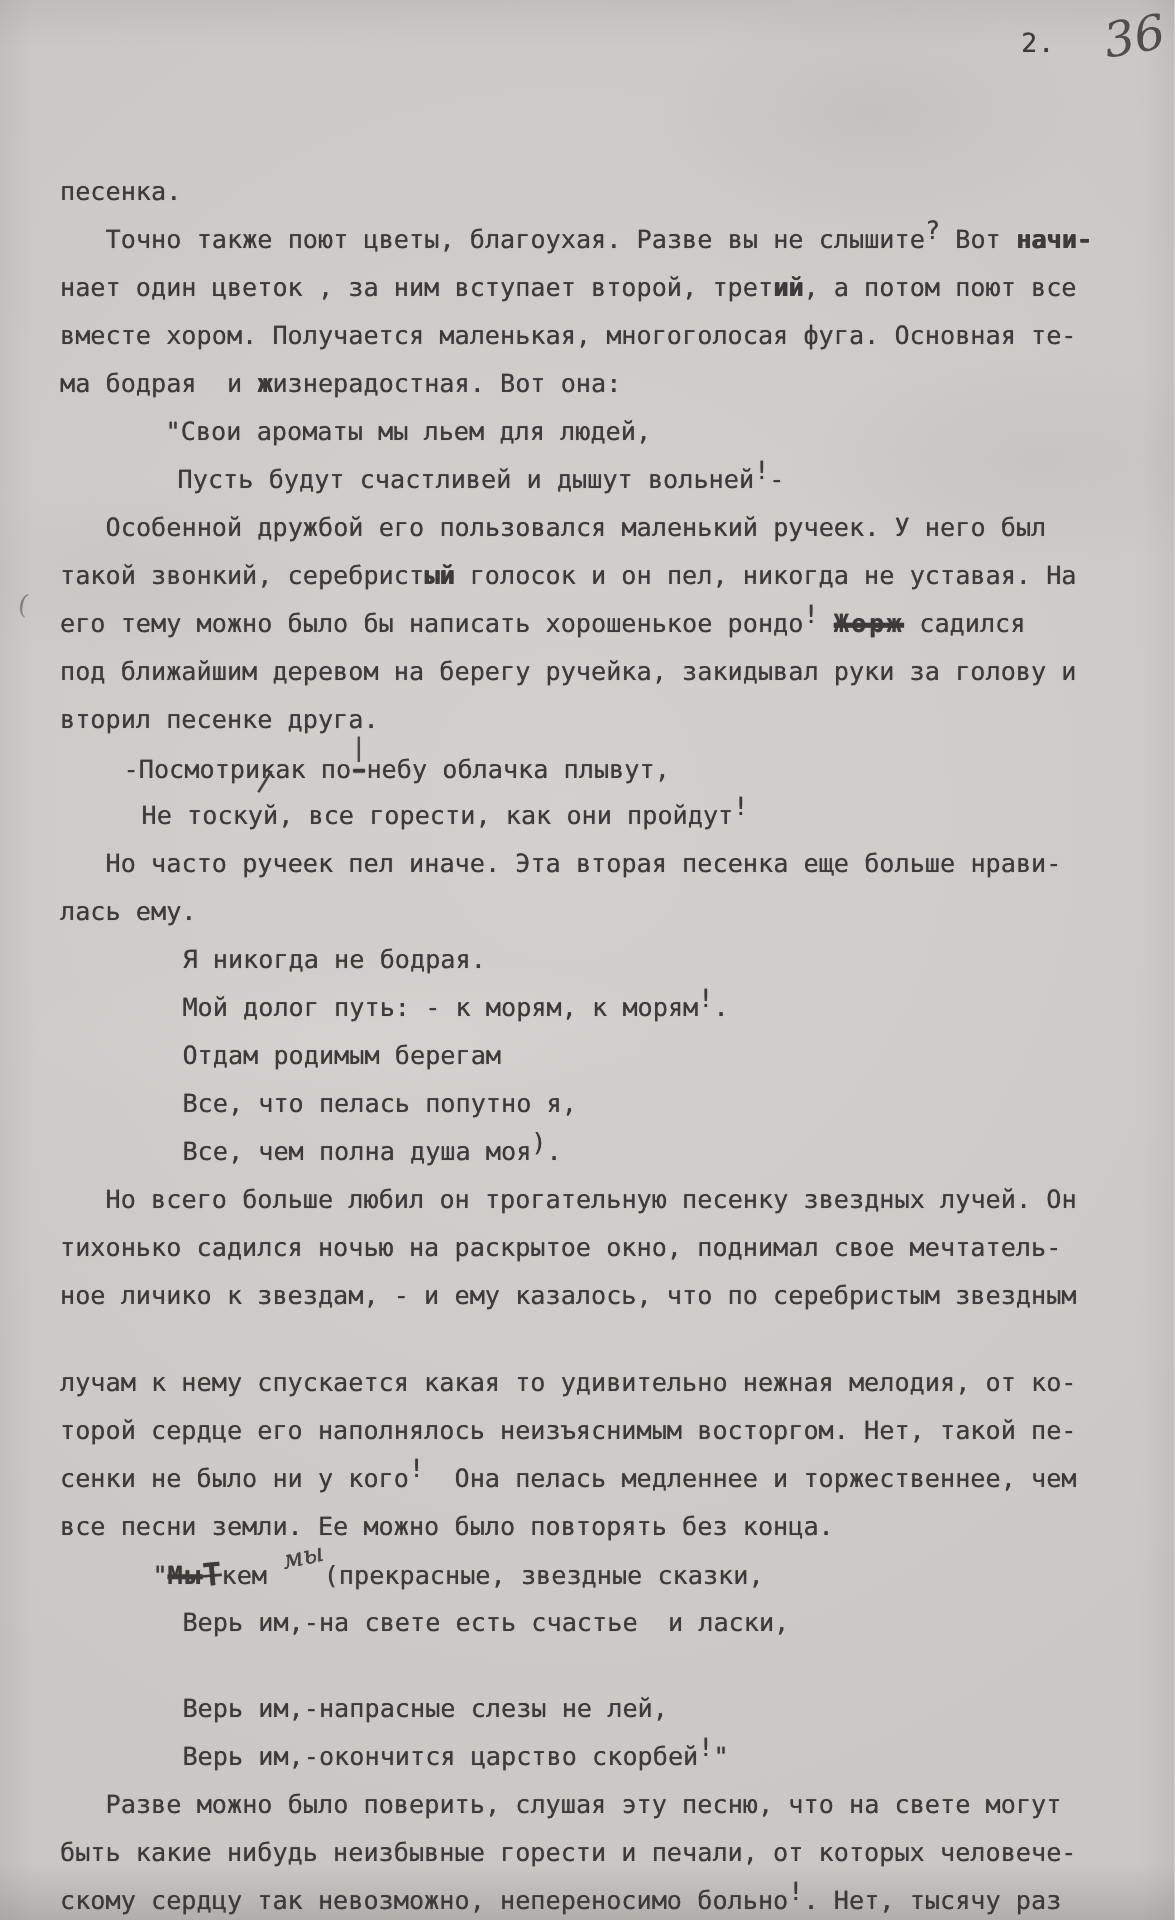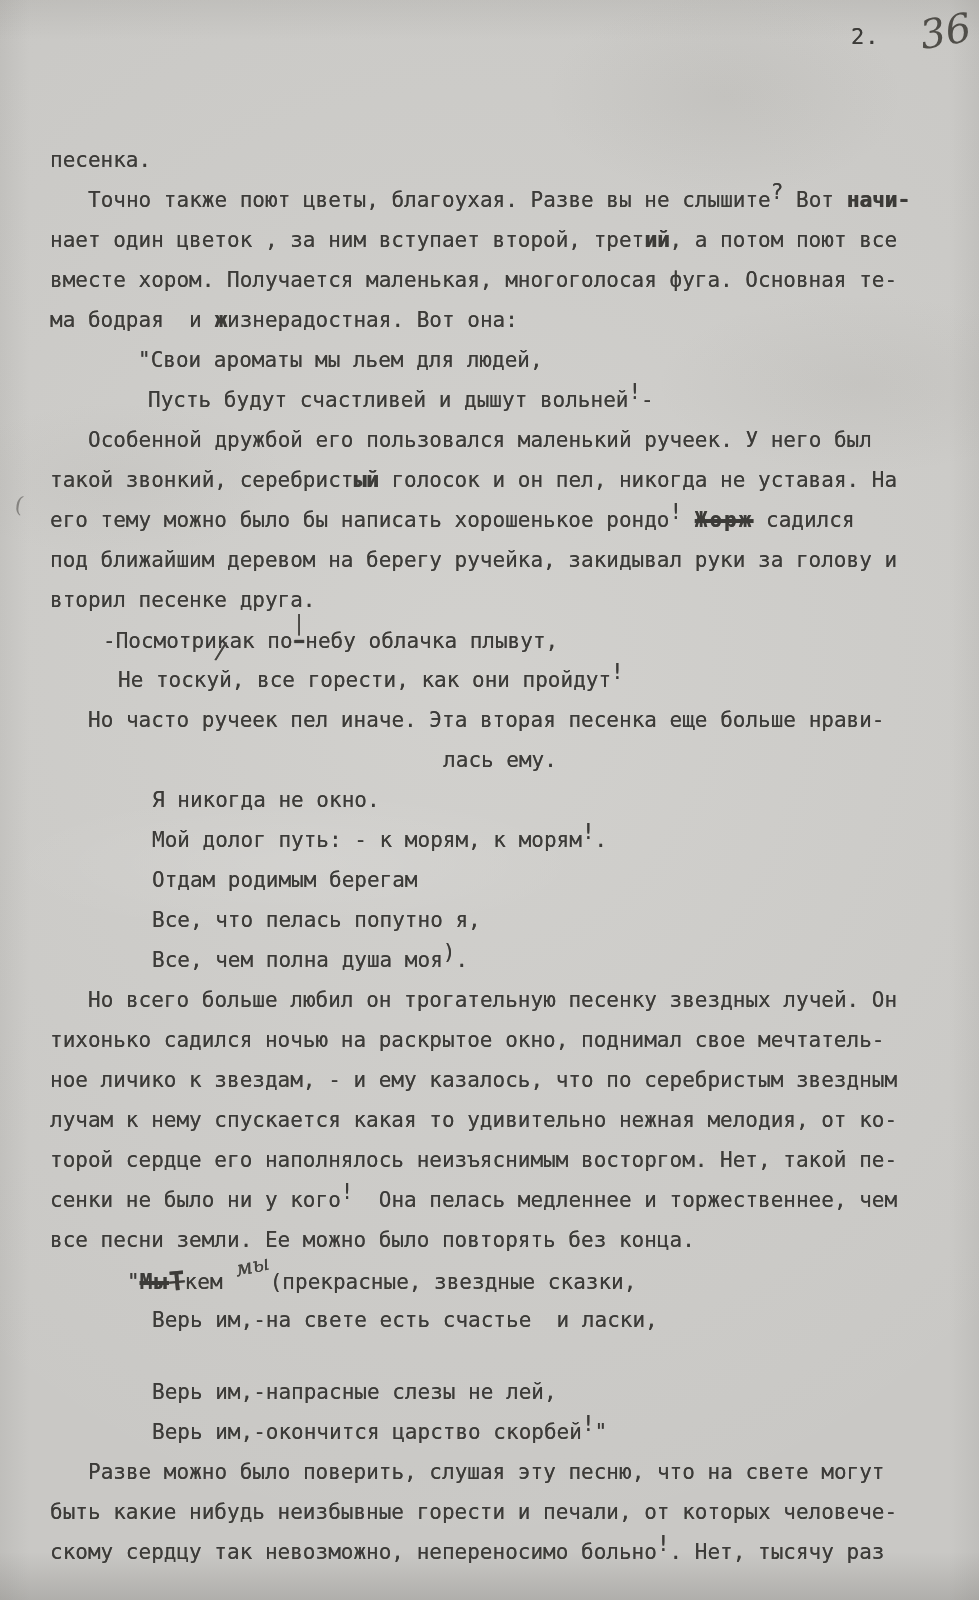--- a/index.html
+++ b/index.html
@@ -82,30 +82,30 @@
     <div class="line" style="padding-left: 88px;"><span class="seg-p">"Свои ароматы мы льем для людей,</span></div>
     <div class="line" style="padding-left: 98px;"><span class="seg-p">Пусть будут счастливей и дышут вольней</span><span class="seg-up">!</span><span class="seg-p">-</span></div>
     <div class="line" style="padding-left: 38px;"><span class="seg-p">Особенной дружбой его пользовался маленький ручеек. У него был</span></div>
     <div class="line" style="padding-left: 0px;"><span class="seg-p">такой звонкий, серебрист</span><span class="seg-b">ый</span><span class="seg-p"> голосок и он пел, никогда не уставая. На</span></div>
     <div class="line" style="padding-left: 0px;"><span class="seg-p">его тему можно было бы написать хорошенькое рондо</span><span class="seg-up">!</span><span class="seg-p"> </span><span class="seg-st">Жорж</span><span class="seg-p"> садился</span></div>
     <div class="line" style="padding-left: 0px;"><span class="seg-p">под ближайшим деревом на берегу ручейка, закидывал руки за голову и</span></div>
     <div class="line" style="padding-left: 0px;"><span class="seg-p">вторил песенке друга.</span></div>
     <div class="line" style="padding-left: 53px;"><span class="seg-p">-Посмотри</span><span class="seg-mb">/</span><span class="seg-p">как по</span><span class="seg-ma">|</span><span class="seg-hv">-</span><span class="seg-p">небу облачка плывут,</span></div>
     <div class="line" style="padding-left: 68px;"><span class="seg-p">Не тоскуй, все горести, как они пройдут</span><span class="seg-up">!</span></div>
     <div class="line" style="padding-left: 38px;"><span class="seg-p">Но часто ручеек пел иначе. Эта вторая песенка еще больше нрави-</span></div>
-    <div class="line" style="padding-left: 0px; text-align: center;"><span class="seg-p">лась ему.</span></div>
-    <div class="line" style="padding-left: 102px;"><span class="seg-p">Я никогда не окно.</span></div>
+    <div class="line" style="padding-left: 0px;"><span class="seg-p">лась ему.</span></div>
+    <div class="line" style="padding-left: 102px;"><span class="seg-p">Я никогда не бодрая.</span></div>
     <div class="line" style="padding-left: 102px;"><span class="seg-p">Мой долог путь: - к морям, к морям</span><span class="seg-up">!</span><span class="seg-p">.</span></div>
     <div class="line" style="padding-left: 102px;"><span class="seg-p">Отдам родимым берегам</span></div>
     <div class="line" style="padding-left: 102px;"><span class="seg-p">Все, что пелась попутно я,</span></div>
     <div class="line" style="padding-left: 102px;"><span class="seg-p">Все, чем полна душа моя</span><span class="seg-up">)</span><span class="seg-p">.</span></div>
     <div class="line" style="padding-left: 38px;"><span class="seg-p">Но всего больше любил он трогательную песенку звездных лучей. Он</span></div>
     <div class="line" style="padding-left: 0px;"><span class="seg-p">тихонько садился ночью на раскрытое окно, поднимал свое мечтатель-</span></div>
     <div class="line" style="padding-left: 0px;"><span class="seg-p">ное личико к звездам, - и ему казалось, что по серебристым звездным</span></div>
-    <div class="line" style="padding-left: 0px;"><span class="seg-p">лучам к нему спускается какая то удивительно нежная мелодия, от ко-</span></div>
+    <div class="line" style="padding-left: 0px; margin-top: 32px;"><span class="seg-p">лучам к нему спускается какая то удивительно нежная мелодия, от ко-</span></div>
     <div class="line" style="padding-left: 0px;"><span class="seg-p">торой сердце его наполнялось неизъяснимым восторгом. Нет, такой пе-</span></div>
     <div class="line" style="padding-left: 0px;"><span class="seg-p">сенки не было ни у кого</span><span class="seg-up">!</span><span class="seg-p">  Она пелась медленнее и торжественнее, чем</span></div>
     <div class="line" style="padding-left: 0px;"><span class="seg-p">все песни земли. Ее можно было повторять без конца.</span></div>
     <div class="line" style="padding-left: 77px;"><span class="seg-p">"</span><span class="seg-st">Мы</span><span class="seg-hwT">Т</span><span class="seg-p">кем </span><span class="seg-hws">мы</span><span class="seg-p">(прекрасные, звездные сказки,</span></div>
     <div class="line" style="padding-left: 102px;"><span class="seg-p">Верь им,-на свете есть счастье  и ласки,</span></div>
     <div class="line" style="padding-left: 102px; margin-top: 32px;"><span class="seg-p">Верь им,-напрасные слезы не лей,</span></div>
     <div class="line" style="padding-left: 102px;"><span class="seg-p">Верь им,-окончится царство скорбей</span><span class="seg-up">!</span><span class="seg-p">"</span></div>
     <div class="line" style="padding-left: 38px;"><span class="seg-p">Разве можно было поверить, слушая эту песню, что на свете могут</span></div>
     <div class="line" style="padding-left: 0px;"><span class="seg-p">быть какие нибудь неизбывные горести и печали, от которых человече-</span></div>
     <div class="line" style="padding-left: 0px;"><span class="seg-p">скому сердцу так невозможно, непереносимо больно</span><span class="seg-up">!</span><span class="seg-p">.</span><span class="seg-p"> Нет, тысячу раз</span></div>

